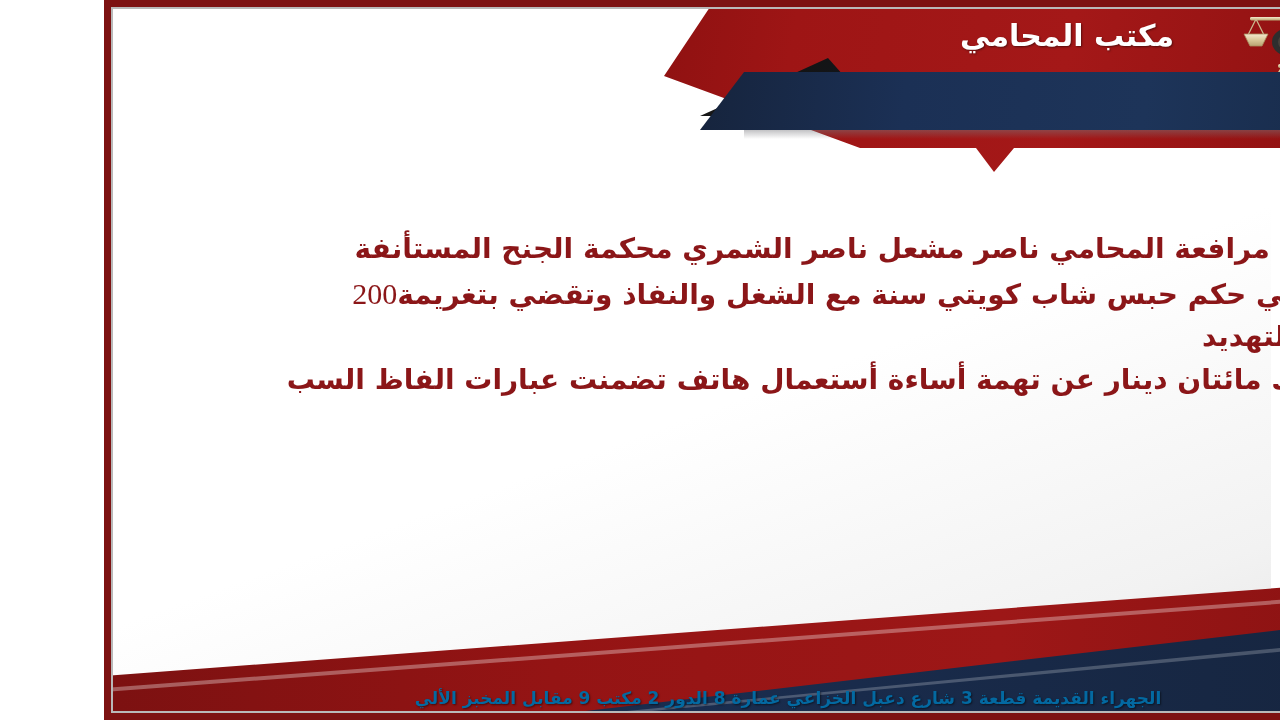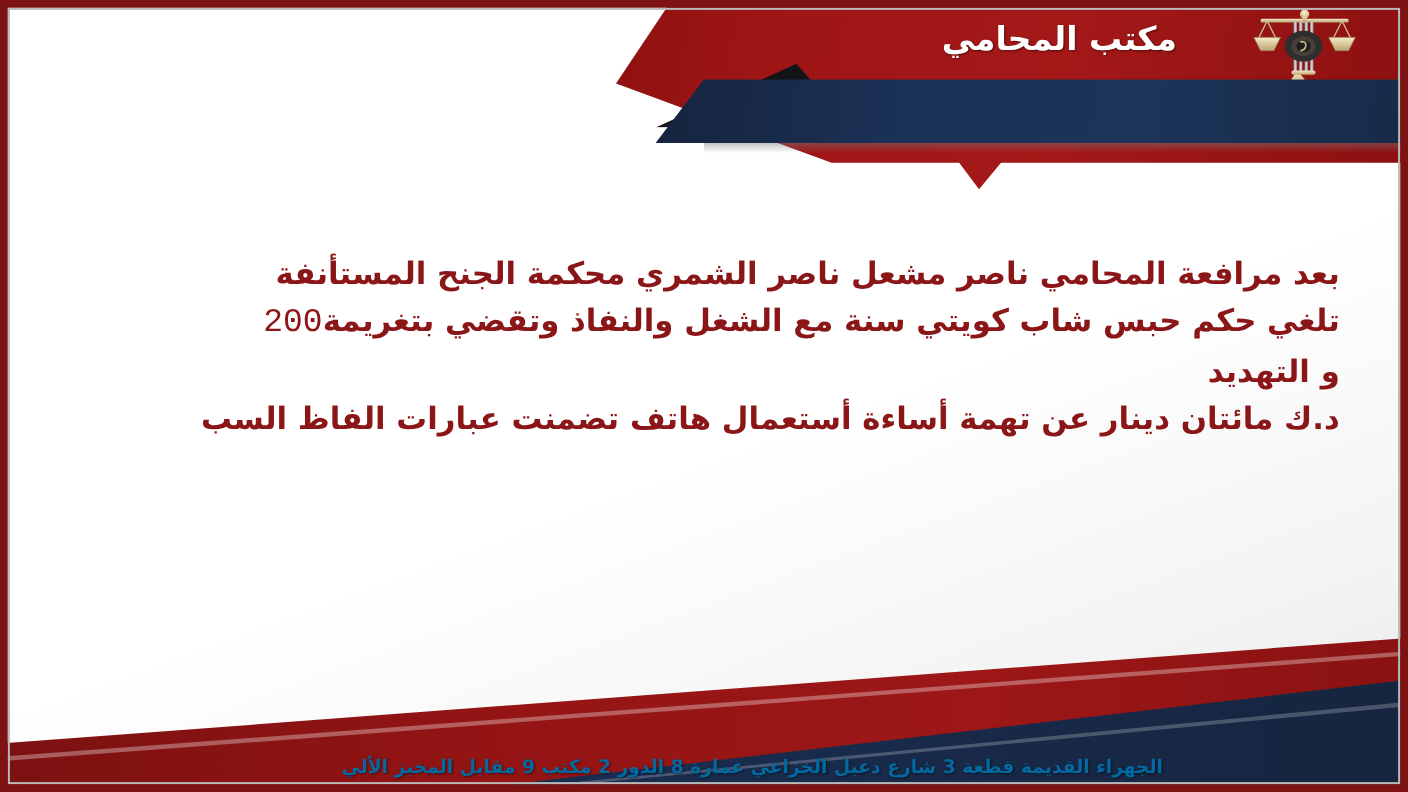--- a/index.html
+++ b/index.html
@@ -8,21 +8,21 @@
     padding: 0;
     background: #ffffff;
   }
   body {
     font-family: "DejaVu Sans", "Liberation Sans", sans-serif;
   }
 
   
   .slide {
     position: relative;
-    width: 1280px;
+    width: 1176px;
     height: 720px;
     overflow: hidden;
     background: #ffffff;
     box-sizing: border-box;
   }
 
   
   .page-border {
     position: absolute;
     left: 0; top: 0;
@@ -159,21 +159,21 @@
     font-size: 28px;
     font-weight: bold;
     line-height: 1.52;
     direction: rtl;
   }
   .body-text .ln {
     display: block;
     white-space: nowrap;
   }
   .num {
-    font-family: Liberation Mono, monospace;
+    font-family: Liberation Serif, serif;
     font-weight: normal;
     font-size: 30px;
   }
 
   
   .footer {
     position: absolute;
     left: 0;
     bottom: 0;
     width: 1280px;

